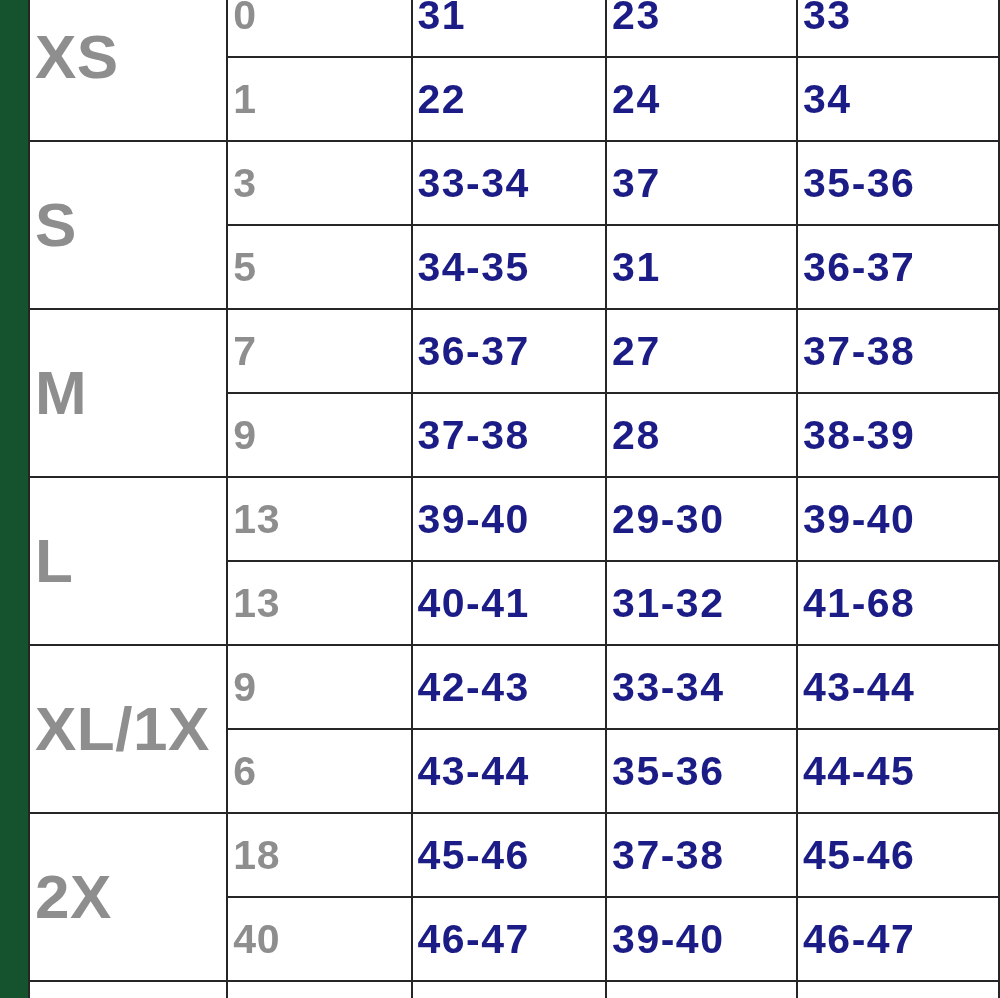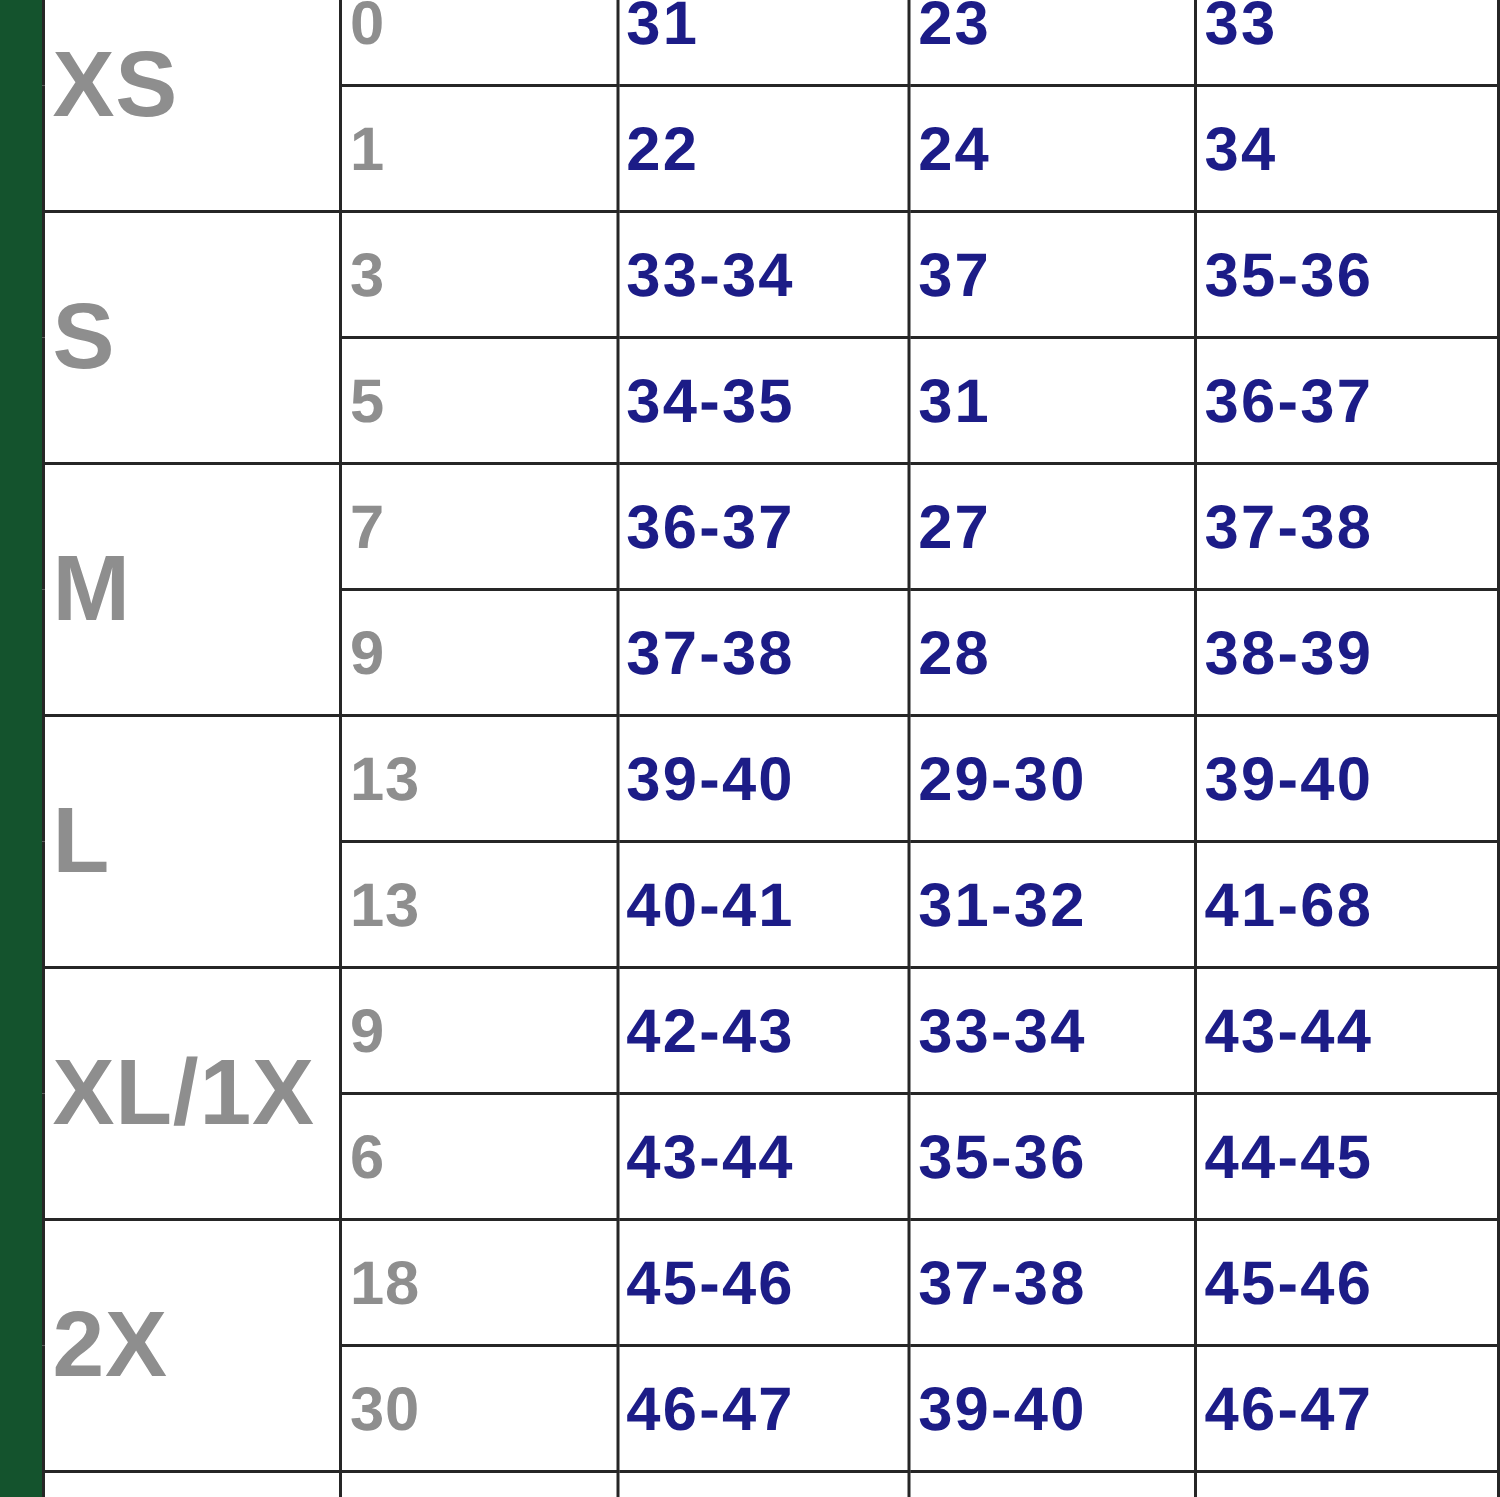--- a/index.html
+++ b/index.html
@@ -135,21 +135,21 @@
           <td class="value-cell">44-45</td>
         </tr>
         <tr>
           <td class="group-cell" rowspan="2">2X</td>
           <td class="sizenum-cell">18</td>
           <td class="value-cell">45-46</td>
           <td class="value-cell">37-38</td>
           <td class="value-cell">45-46</td>
         </tr>
         <tr>
-          <td class="sizenum-cell">30</td>
+          <td class="sizenum-cell">40</td>
           <td class="value-cell">46-47</td>
           <td class="value-cell">39-40</td>
           <td class="value-cell">46-47</td>
         </tr>
         <tr class="partial-row">
           <td class="group-cell"></td>
           <td class="sizenum-cell"></td>
           <td class="value-cell"></td>
           <td class="value-cell"></td>
           <td class="value-cell"></td>

